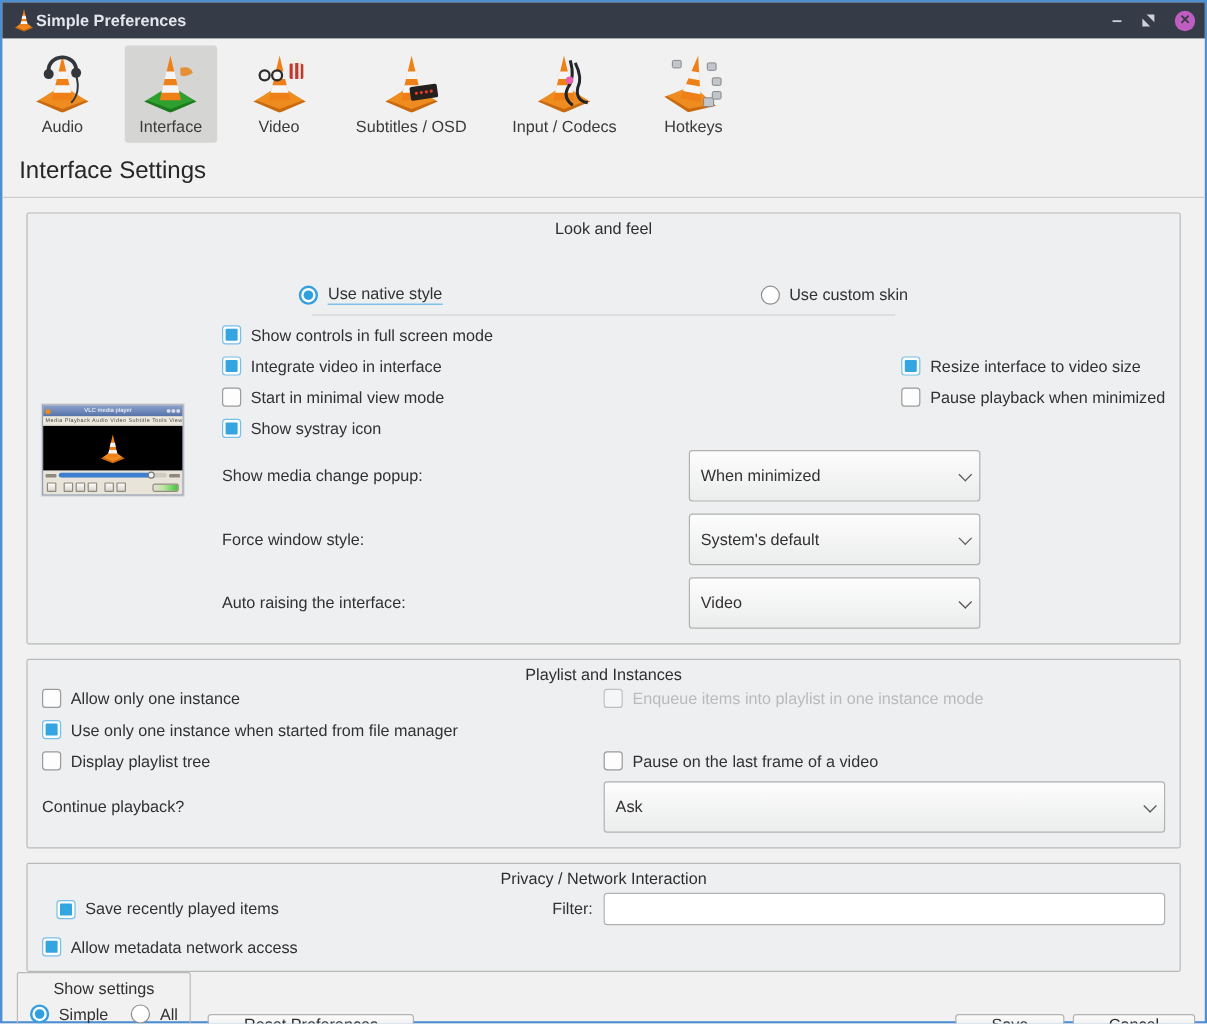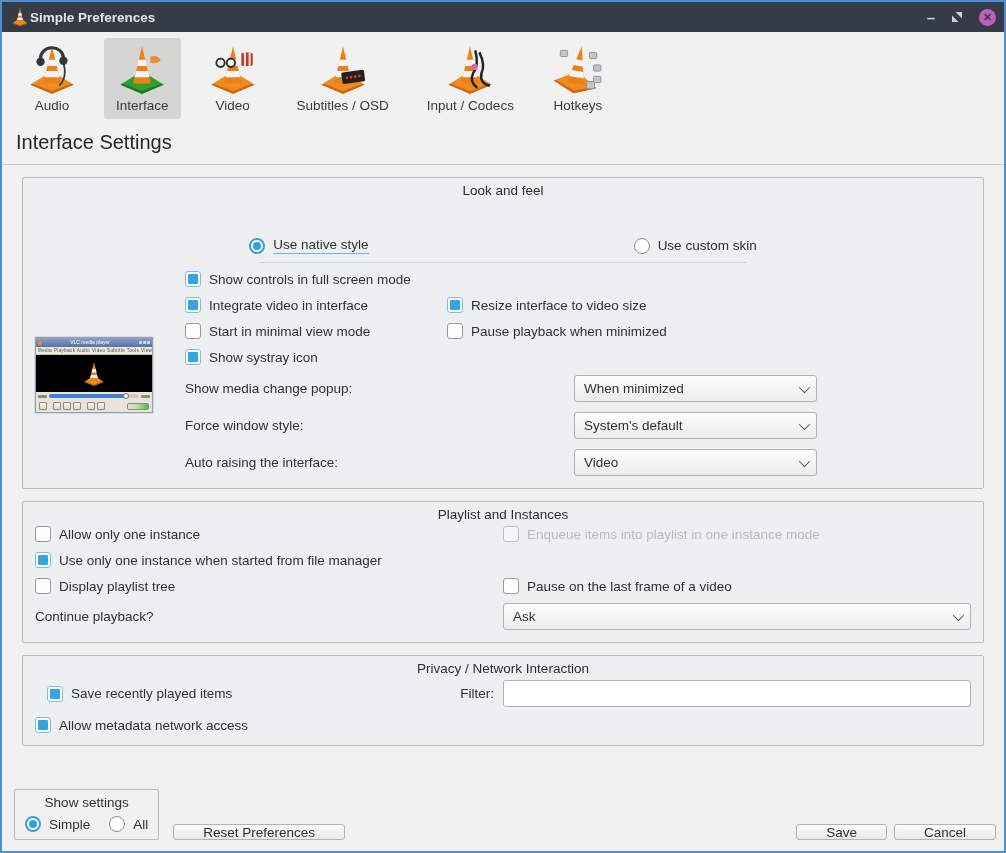--- a/index.html
+++ b/index.html
@@ -45,37 +45,37 @@
   .cb.checked { border-color:#77c0e8; }
   .cb.checked::after { content:""; position:absolute; inset:2px; background:#35a5e2; border-radius:1px; }
   .cb-item.disabled { opacity:.55; }
   .cb-item.disabled .lbl { color:#8f8f8f; }
   .rad { width:16px; height:16px; border:1px solid #8e8e8e; border-radius:50%;
          background:#fff; position:relative; flex:none; }
   .rad.selected { border:2px solid #35a0dd; }
   .rad.selected::after { content:""; position:absolute; inset:2px; background:#2f9fe0; border-radius:50%; }
 
   
-  .select { height:27px; display:flex; align-items:center; justify-content:space-between;
+  .select { height:43px; display:flex; align-items:center; justify-content:space-between;
             padding:0 9px; background:linear-gradient(#fdfdfd,#ebecec);
             border:1px solid #b2b2b2; border-radius:3px; cursor:default; }
   .chev { width:8px; height:8px; border-right:1.5px solid #555; border-bottom:1.5px solid #555;
           transform:rotate(45deg) translateY(-2px); flex:none; margin-left:10px; }
   .text-input { height:27px; background:#fff; border:1px solid #b2b2b2; border-radius:3px;
                 padding:0 8px; font:inherit; width:100%; }
 
   
   .laf-radios { display:flex; justify-content:center; gap:265px; padding:6px 0 2px;margin-top:33px; }
   .laf-radios .lbl-underline { border-bottom:1px solid #62b8e8; padding-bottom:1px; }
   .laf-sep { border:none; border-top:1px solid #d2d3d4; width:52%; margin:6px auto 8px; }
   .laf-body { display:flex; }
   .laf-preview-col { width:142px; flex:none; display:flex; justify-content:flex-start;
                      align-items:flex-start; padding-top:66px; }
   .laf-settings { flex:1; padding-left:8px; }
-  .laf-checks { display:grid; grid-template-columns:1fr 1fr 1fr; row-gap:10px; }
+  .laf-checks { display:grid; grid-template-columns:1fr; row-gap:10px; }
   .laf-selects .sel-row { display:flex; align-items:center; margin-top:10px; }
   .laf-selects .sel-row .lbl { width:389px; flex:none; }
   .laf-selects .select { width:243px; }
 
   
   .preview { width:118px; border:1px solid #96a0b4; background:#e8e4da; font-size:5px;
              box-shadow:0 0 0 1px #d8dade; }
   .pv-titlebar { height:9px; background:linear-gradient(#8aa0cc,#5572a8); display:flex;
                  align-items:center; padding:0 2px; color:#fff; }
   .pv-title { flex:1; text-align:center; font-size:5px; line-height:1;

